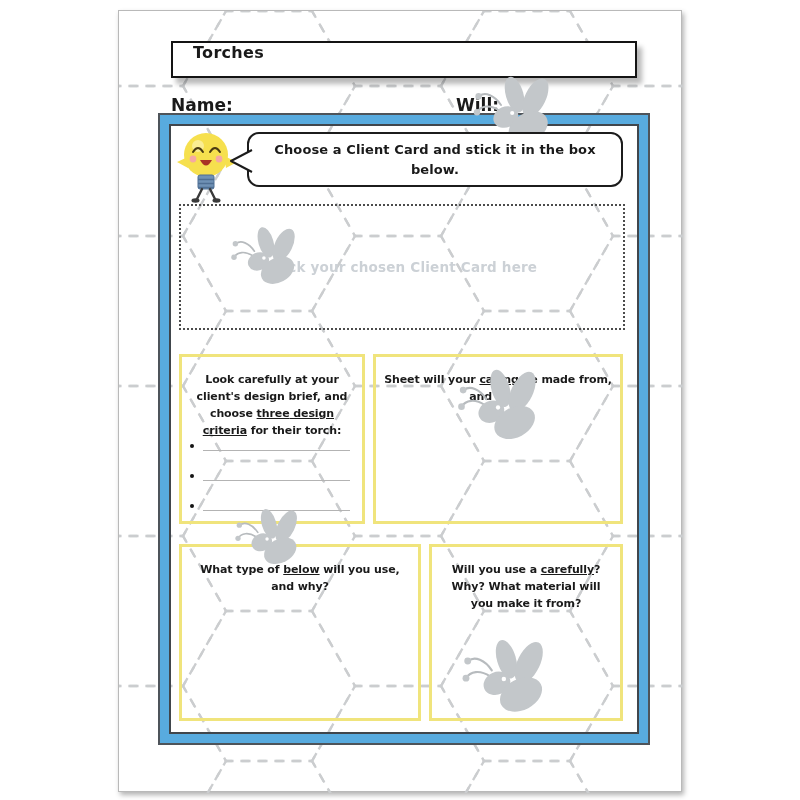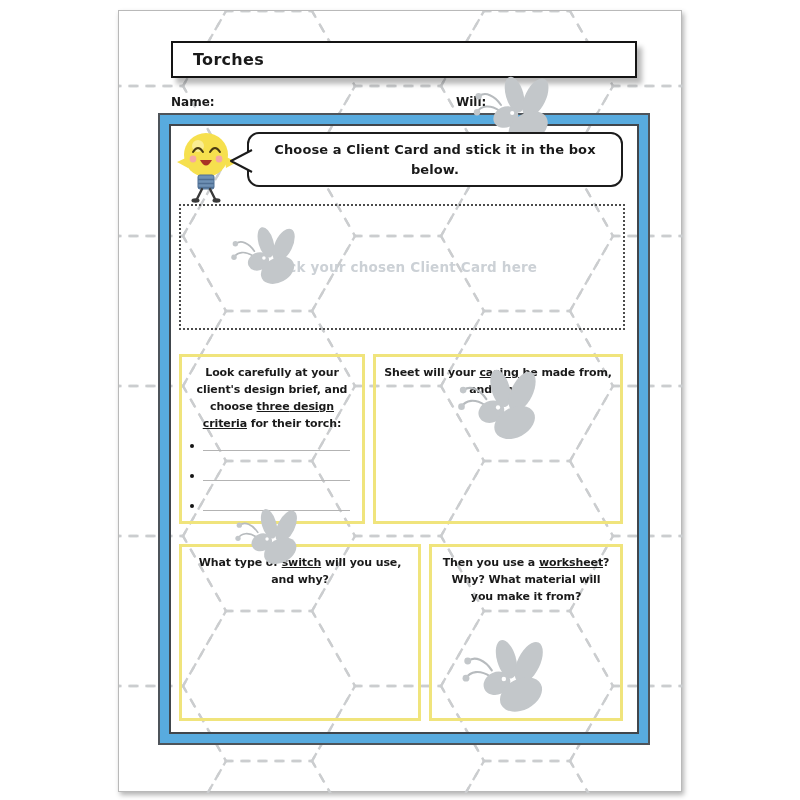--- a/index.html
+++ b/index.html
@@ -11,44 +11,44 @@
     font-family:"DejaVu Sans","Liberation Sans",sans-serif;color:var(--ink);}
   .stage{position:relative;width:800px;height:800px;}
 
   .paper{position:absolute;left:118px;top:10px;width:564px;height:782px;
     background:#fff;border:1px solid #b9b9b9;box-shadow:2px 3px 5px rgba(0,0,0,.30);}
   .hexbg{position:absolute;left:0;top:0;width:564px;height:782px;pointer-events:none;}
   .hex{fill:none;stroke:var(--hex);stroke-width:2.3;stroke-dasharray:9 8;}
 
   .header-box{position:absolute;left:52px;top:30px;width:466px;height:37px;
     background:#fff;border:2px solid #141414;box-shadow:5px 6px 5px rgba(0,0,0,.28);
-    display:flex;align-items:center;justify-content:space-between;padding:0 20px;}
+    display:flex;align-items:flex-start;justify-content:space-between;padding:0 20px;}
   .title{font-size:16px;font-weight:bold;letter-spacing:.3px;}
 
-  .field-row{position:absolute;left:0;top:84px;width:564px;height:24px;font-weight:bold;font-size:12px;text-align:center;}
+  .field-row{position:absolute;left:0;top:84px;width:564px;height:24px;font-weight:bold;font-size:17px;text-align:center;}
   .flabel{position:absolute;top:0;}
   .fline{position:absolute;top:20px;border-bottom:2px solid #141414;height:0;}
 
   .frame{position:absolute;left:39px;top:102px;width:492px;height:632px;border:2px solid #4e545a;}
   .frame-band{width:100%;height:100%;border:9px solid var(--blue);}
   .frame-inner{position:relative;width:100%;height:100%;border:2px solid #40464c;}
 
   .mascot{position:absolute;left:4px;top:2px;width:64px;height:78px;}
 
   .bubble{position:absolute;left:76px;top:6px;width:376px;height:55px;background:#fff;
     border:2px solid #1c1c1c;border-radius:12px;display:flex;flex-direction:column;
     justify-content:center;align-items:center;z-index:3;font-size:13px;font-weight:600;
     text-align:center;line-height:1.5;letter-spacing:.1px;}
   .bubble-tail{position:absolute;left:-21px;top:13px;width:25px;height:28px;z-index:4;}
 
   .client-box{position:absolute;left:8px;top:78px;width:446px;height:126px;
     border:2px dotted #4c4c4c;display:flex;align-items:center;justify-content:center;}
   .client-box .ph{color:var(--placeholder);font-size:13.5px;font-weight:600;letter-spacing:.2px;}
 
-  .qbox{position:absolute;border:3px solid var(--ybox);padding:7px 8px 0 8px;
+  .qbox{position:absolute;border:3px solid var(--ybox);padding:14px 8px 0 8px;
     font-size:11px;font-weight:600;text-align:center;line-height:1.55;letter-spacing:-.1px;}
   .qbox .b{font-weight:bold;}
   .qbox .u{text-decoration:underline;}
   #qbox-criteria{left:8px;top:228px;width:186px;height:170px;}
   #qbox-casing{left:202px;top:228px;width:250px;height:170px;}
   #qbox-switch{left:8px;top:418px;width:242px;height:177px;}
   #qbox-reflector{left:258px;top:418px;width:194px;height:177px;}
 
   .bullet-row{position:absolute;left:8px;right:12px;display:flex;align-items:flex-end;gap:9px;height:18px;}
   .bullet-dot{width:4px;height:4px;border-radius:50%;background:#141414;margin-bottom:3px;flex:0 0 auto;}
@@ -191,25 +191,25 @@
                   <span class="bullet-line"></span>
                 </div>
               </div>
           </div>
 
           <div class="qbox" id="qbox-casing">
             <div><span>Sheet will your </span><span class="b u">casing</span><span> be made from, and why?</span></div>
           </div>
 
           <div class="qbox" id="qbox-switch">
-            <div><span>What type of </span><span class="b u">switch</span><span> will you use, and why?</span></div>
+            <div><span>What type of </span><span class="b u">below</span><span> will you use, and why?</span></div>
           </div>
 
           <div class="qbox" id="qbox-reflector">
-            <div><span>Then you use a </span><span class="b u">worksheet</span><span>? Why? What material will you make it from?</span></div>
+            <div><span>Will you use a </span><span class="b u">carefully</span><span>? Why? What material will you make it from?</span></div>
           </div>
 
           <svg class="bee" id="bee-client" viewBox="0 0 120 100">
               <use href="#bee-shape"></use>
             </svg>
           <svg class="bee" id="bee-casing" viewBox="0 0 120 100">
               <use href="#bee-shape"></use>
             </svg>
           <svg class="bee" id="bee-switch" viewBox="0 0 120 100">
               <use href="#bee-shape"></use>

